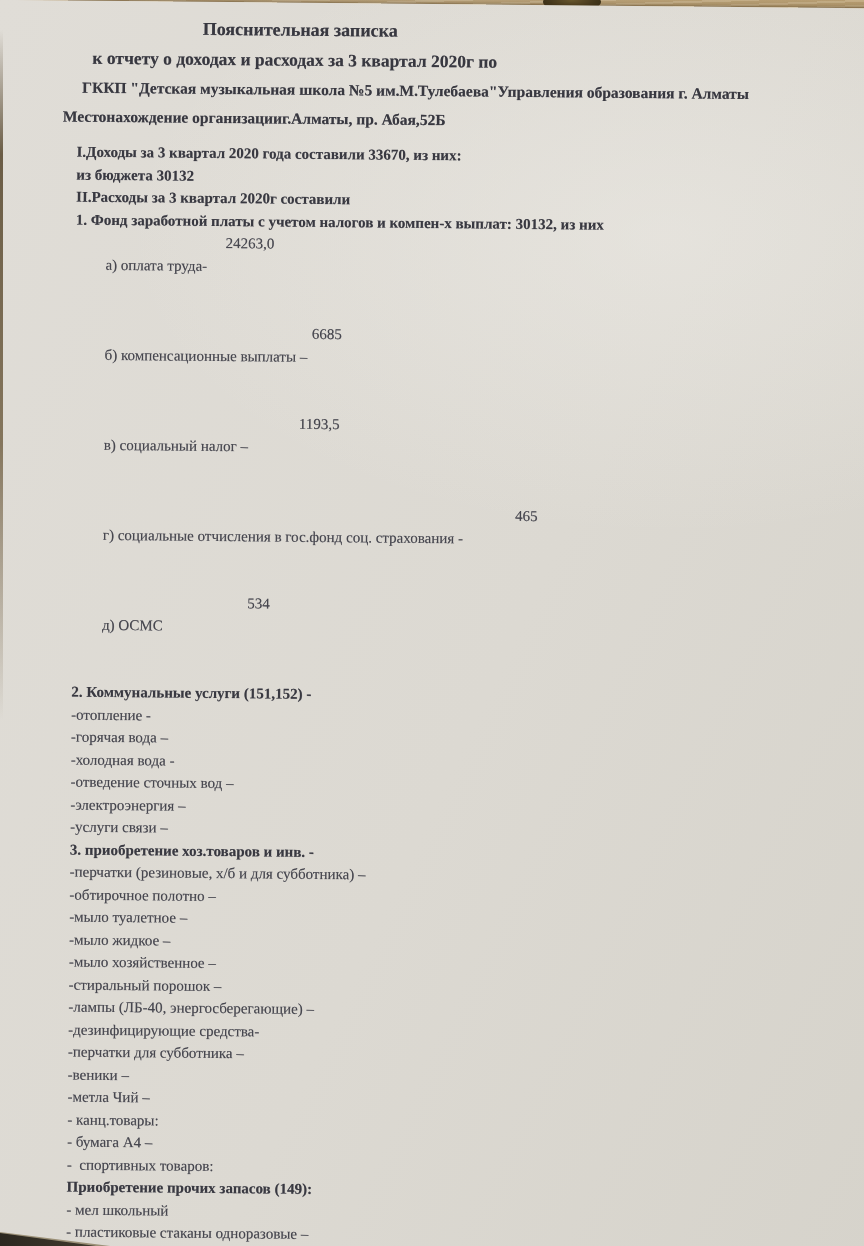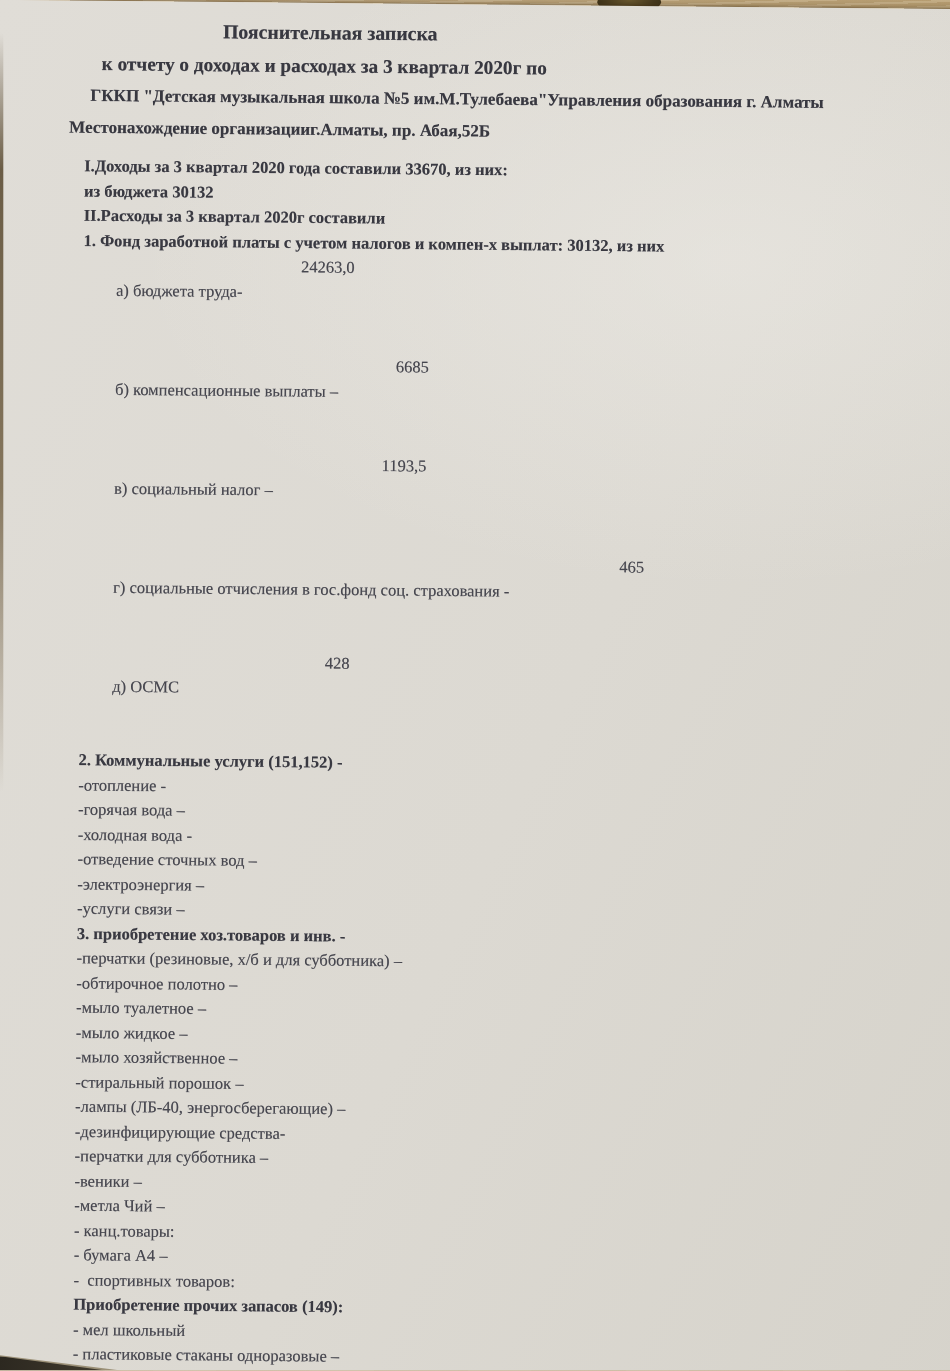--- a/index.html
+++ b/index.html
@@ -61,21 +61,21 @@
 
   .body-block{margin-top:10px;}
   .line{
     position:relative;white-space:pre;
     font-size:15px;line-height:22.5px;color:#47474f;
     padding-left:82px;
     text-shadow:0.2px 0.2px 0.5px rgba(70,70,82,0.5);
   }
   .b{font-weight:bold;color:#393941;}
   .g{margin-top:3px;}
-  .val{position:absolute;top:0;margin-left:48px;}
+  .val{position:absolute;top:0;}
   .v0{left:232px;}
   .v1{left:319px;}
   .v2{left:307px;}
   .v3{left:524px;}
   .v4{left:257px;}
 </style>
 </head>
 <body>
 
 <div class="scene">
@@ -90,38 +90,38 @@
       <div class="t t3">Местонахождение организацииг.Алматы, пр. Абая,52Б</div>
     </div>
 
     <div class="body-block">
       <div class="line b">I.Доходы за 3 квартал 2020 года составили 33670, из них:</div>
       <div class="line b">из бюджета 30132</div>
       <div class="line b">II.Расходы за 3 квартал 2020г составили</div>
       <div class="line b">1. Фонд заработной платы с учетом налогов и компен-х выплат: 30132, из них</div>
 
       <div class="line">
-        <span>а) бюджета труда-</span>
+        <span>а) оплата труда-</span>
         <span class="val v0">24263,0</span>
       </div>
       <div class="line">
         <span>б) компенсационные выплаты –</span>
         <span class="val v1">6685</span>
       </div>
       <div class="line">
         <span>в) социальный налог –</span>
         <span class="val v2">1193,5</span>
       </div>
       <div class="line">
         <span>г) социальные отчисления в гос.фонд соц. страхования -</span>
         <span class="val v3">465</span>
       </div>
       <div class="line">
         <span>д) ОСМС</span>
-        <span class="val v4">428</span>
+        <span class="val v4">534</span>
       </div>
 
       <div class="line b">2. Коммунальные услуги (151,152) -</div>
       <div class="line">-отопление -</div>
       <div class="line">-горячая вода –</div>
       <div class="line">-холодная вода -</div>
       <div class="line">-отведение сточных вод –</div>
       <div class="line">-электроэнергия –</div>
       <div class="line">-услуги связи –</div>
       <div class="line b">3. приобретение хоз.товаров и инв. -</div>

